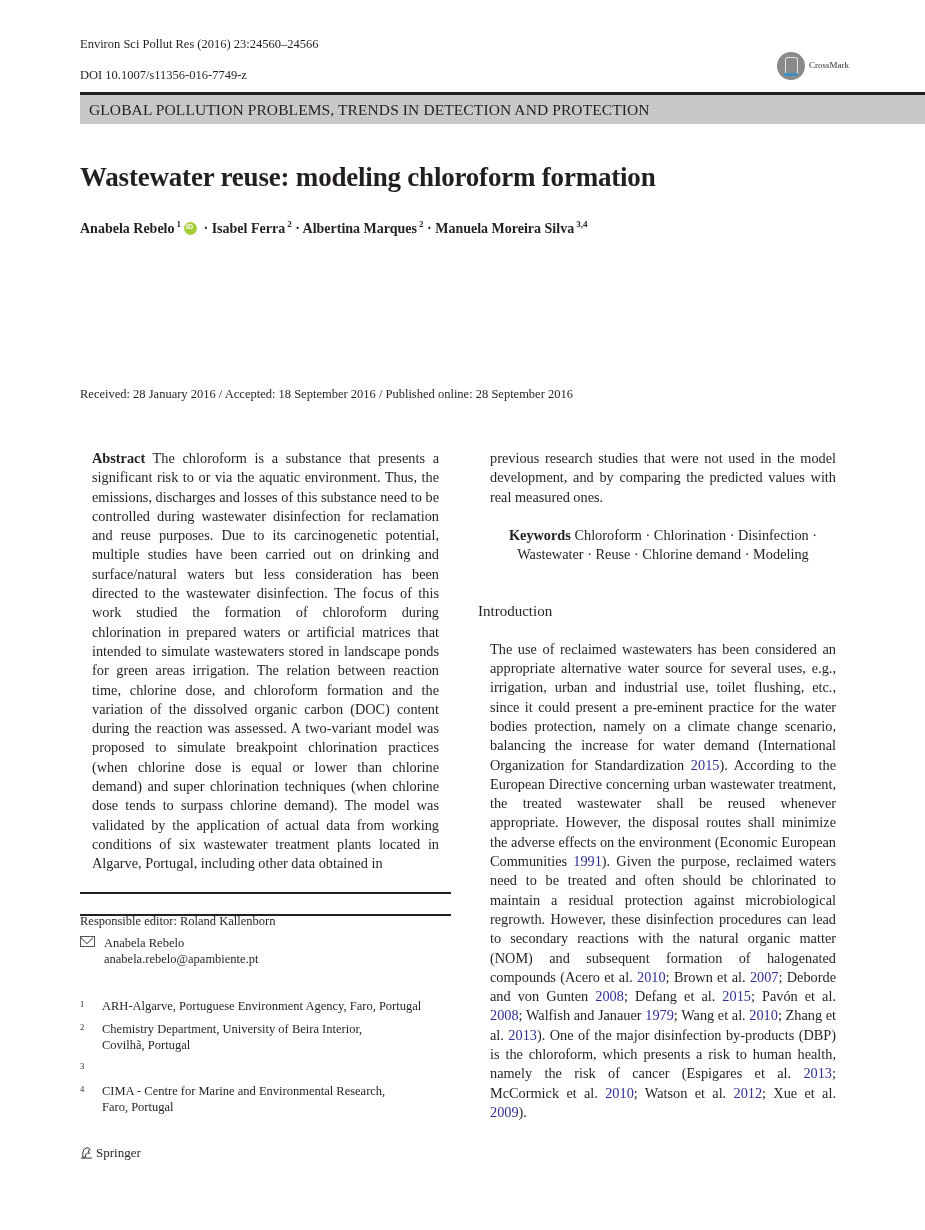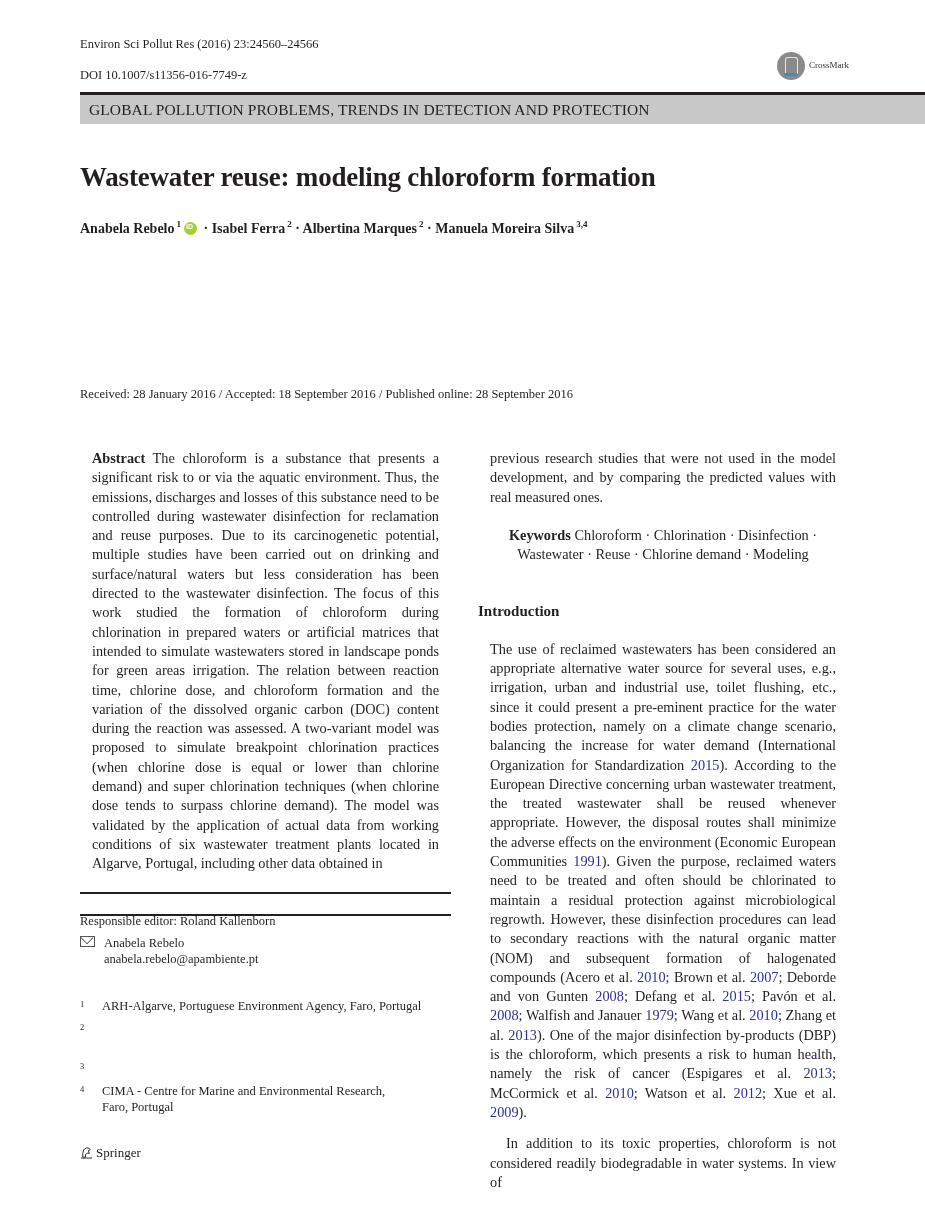--- a/index.html
+++ b/index.html
@@ -19,21 +19,21 @@
   .authors { left: 80px; top: 219px; font-size: 14px; font-weight: bold; white-space: nowrap; }
   .authors sup { font-size: 9px; vertical-align: 6px; margin-left: 2px; }
   .orcid { display: inline-block; width: 13px; height: 13px; border-radius: 50%; background: #a6ce39; vertical-align: -2px; margin: 0 3px 0 3px; position: relative; }
   .orcid::after { content: "iD"; position: absolute; left: 2px; top: 1px; font-size: 7px; color: #fff; font-family: "Liberation Sans", sans-serif; font-weight: bold; }
   .dates { left: 80px; top: 386px; font-size: 12.5px; line-height: 16px; }
   .col-left { left: 80px; top: 437px; width: 371px; font-size: 14.3px; line-height: 19.3px; text-align: justify; }
   .col-right { left: 478px; top: 437px; width: 370px; font-size: 14.3px; line-height: 19.3px; text-align: justify; }
   .para p { margin: 12px; }
   .bold { font-weight: bold; }
   .keywords { margin-top: 19px; text-align: center; }
-  .intro-heading { font-weight: bold; font-size: 15px; margin-top: 38px; margin-bottom: 18px; }
+  .intro-heading { font-weight: normal; font-size: 15px; margin-top: 38px; margin-bottom: 18px; }
   .cite { color: #2e3192; }
   .indent { text-indent: 16px; }
   .editor-box { left: 80px; top: 892px; width: 371px; border-top: 2px solid #231f20; border-bottom: 2px solid #231f20; height: 24px; box-sizing: border-box; font-size: 12.5px; padding-top: 20px; }
   .contact { left: 80px; top: 935px; font-size: 12.5px; line-height: 16px; }
   .contact .env { position: absolute; left: 0; top: 1px; width: 13px; height: 9px; border: 1px solid #555; }
   .contact .env::before { content: ""; position:absolute; left:0; top:-4px; width: 9px; height: 9px; border-right: 1px solid #555; border-bottom: 1px solid #555; transform: translateX(1px) rotate(45deg) scale(0.9); transform-origin: center; }
   .contact .text { position: absolute; left: 24px; top: 0; white-space: nowrap; }
   .aff { left: 80px; font-size: 12.5px; line-height: 16px; width: 371px; }
   .aff .num { position: absolute; left: 0; top: -2px; font-size: 8.5px; }
   .aff .txt { position: absolute; left: 22px; top: 0; white-space: nowrap; }
@@ -73,41 +73,44 @@
 </div>
 
 <div class="abs col-right para">
   <p>previous research studies that were not used in the model development, and by comparing the predicted values with real measured ones.</p>
   <div class="keywords">
     <span class="bold">Keywords</span><span> Chloroform · Chlorination · Disinfection ·</span><br>
     <span>Wastewater · Reuse · Chlorine demand · Modeling</span>
   </div>
   <div class="intro-heading">Introduction</div>
   <p id="intro-p1"><span>The use of reclaimed wastewaters has been considered an appropriate alternative water source for several uses, e.g., irrigation, urban and industrial use, toilet flushing, etc., since it could present a pre-eminent practice for the water bodies protection, namely on a climate change scenario, balancing the increase for water demand (International Organization for Standardization </span><span class="cite">2015</span><span>). According to the European Directive concerning urban wastewater treatment, the treated wastewater shall be reused whenever appropriate. However, the disposal routes shall minimize the adverse effects on the environment (Economic European Communities </span><span class="cite">1991</span><span>). Given the purpose, reclaimed waters need to be treated and often should be chlorinated to maintain a residual protection against microbiological regrowth. However, these disinfection procedures can lead to secondary reactions with the natural organic matter (NOM) and subsequent formation of halogenated compounds (Acero et al. </span><span class="cite">2010</span><span>; Brown et al. </span><span class="cite">2007</span><span>; Deborde and von Gunten </span><span class="cite">2008</span><span>; Defang et al. </span><span class="cite">2015</span><span>; Pavón et al. </span><span class="cite">2008</span><span>; Walfish and Janauer </span><span class="cite">1979</span><span>; Wang et al. </span><span class="cite">2010</span><span>; Zhang et al. </span><span class="cite">2013</span><span>). One of the major disinfection by-products (DBP) is the chloroform, which presents a risk to human health, namely the risk of cancer (Espigares et al. </span><span class="cite">2013</span><span>; McCormick et al. </span><span class="cite">2010</span><span>; Watson et al. </span><span class="cite">2012</span><span>; Xue et al. </span><span class="cite">2009</span><span>).</span></p>
-  <p class="indent">In addition to its toxic properties, chloroform is not considered readily biodegradable in water systems. In view of</p>
 </div>
 
 <div class="abs editor-box">Responsible editor: Roland Kallenborn</div>
 
 <div class="abs contact" style="width:371px;height:34px;">
   <span class="env"></span>
   <div class="text">
     <div>Anabela Rebelo</div>
     <div>anabela.rebelo@apambiente.pt</div>
   </div>
 </div>
 
 <div class="abs aff" style="top:998px;height:16px;">
   <span class="num">1</span>
   <div class="txt">
       <div>ARH-Algarve, Portuguese Environment Agency, Faro, Portugal</div>
     </div>
 </div>
 <div class="abs aff" style="top:1021px;height:32px;">
   <span class="num">2</span>
+  <div class="txt">
+      <div>Chemistry Department, University of Beira Interior,</div>
+      <div>Covilhã, Portugal</div>
+    </div>
 </div>
 <div class="abs aff" style="top:1060px;height:16px;">
   <span class="num">3</span>
 </div>
 <div class="abs aff" style="top:1083px;height:32px;">
   <span class="num">4</span>
   <div class="txt">
       <div>CIMA - Centre for Marine and Environmental Research,</div>
       <div>Faro, Portugal</div>
     </div>

